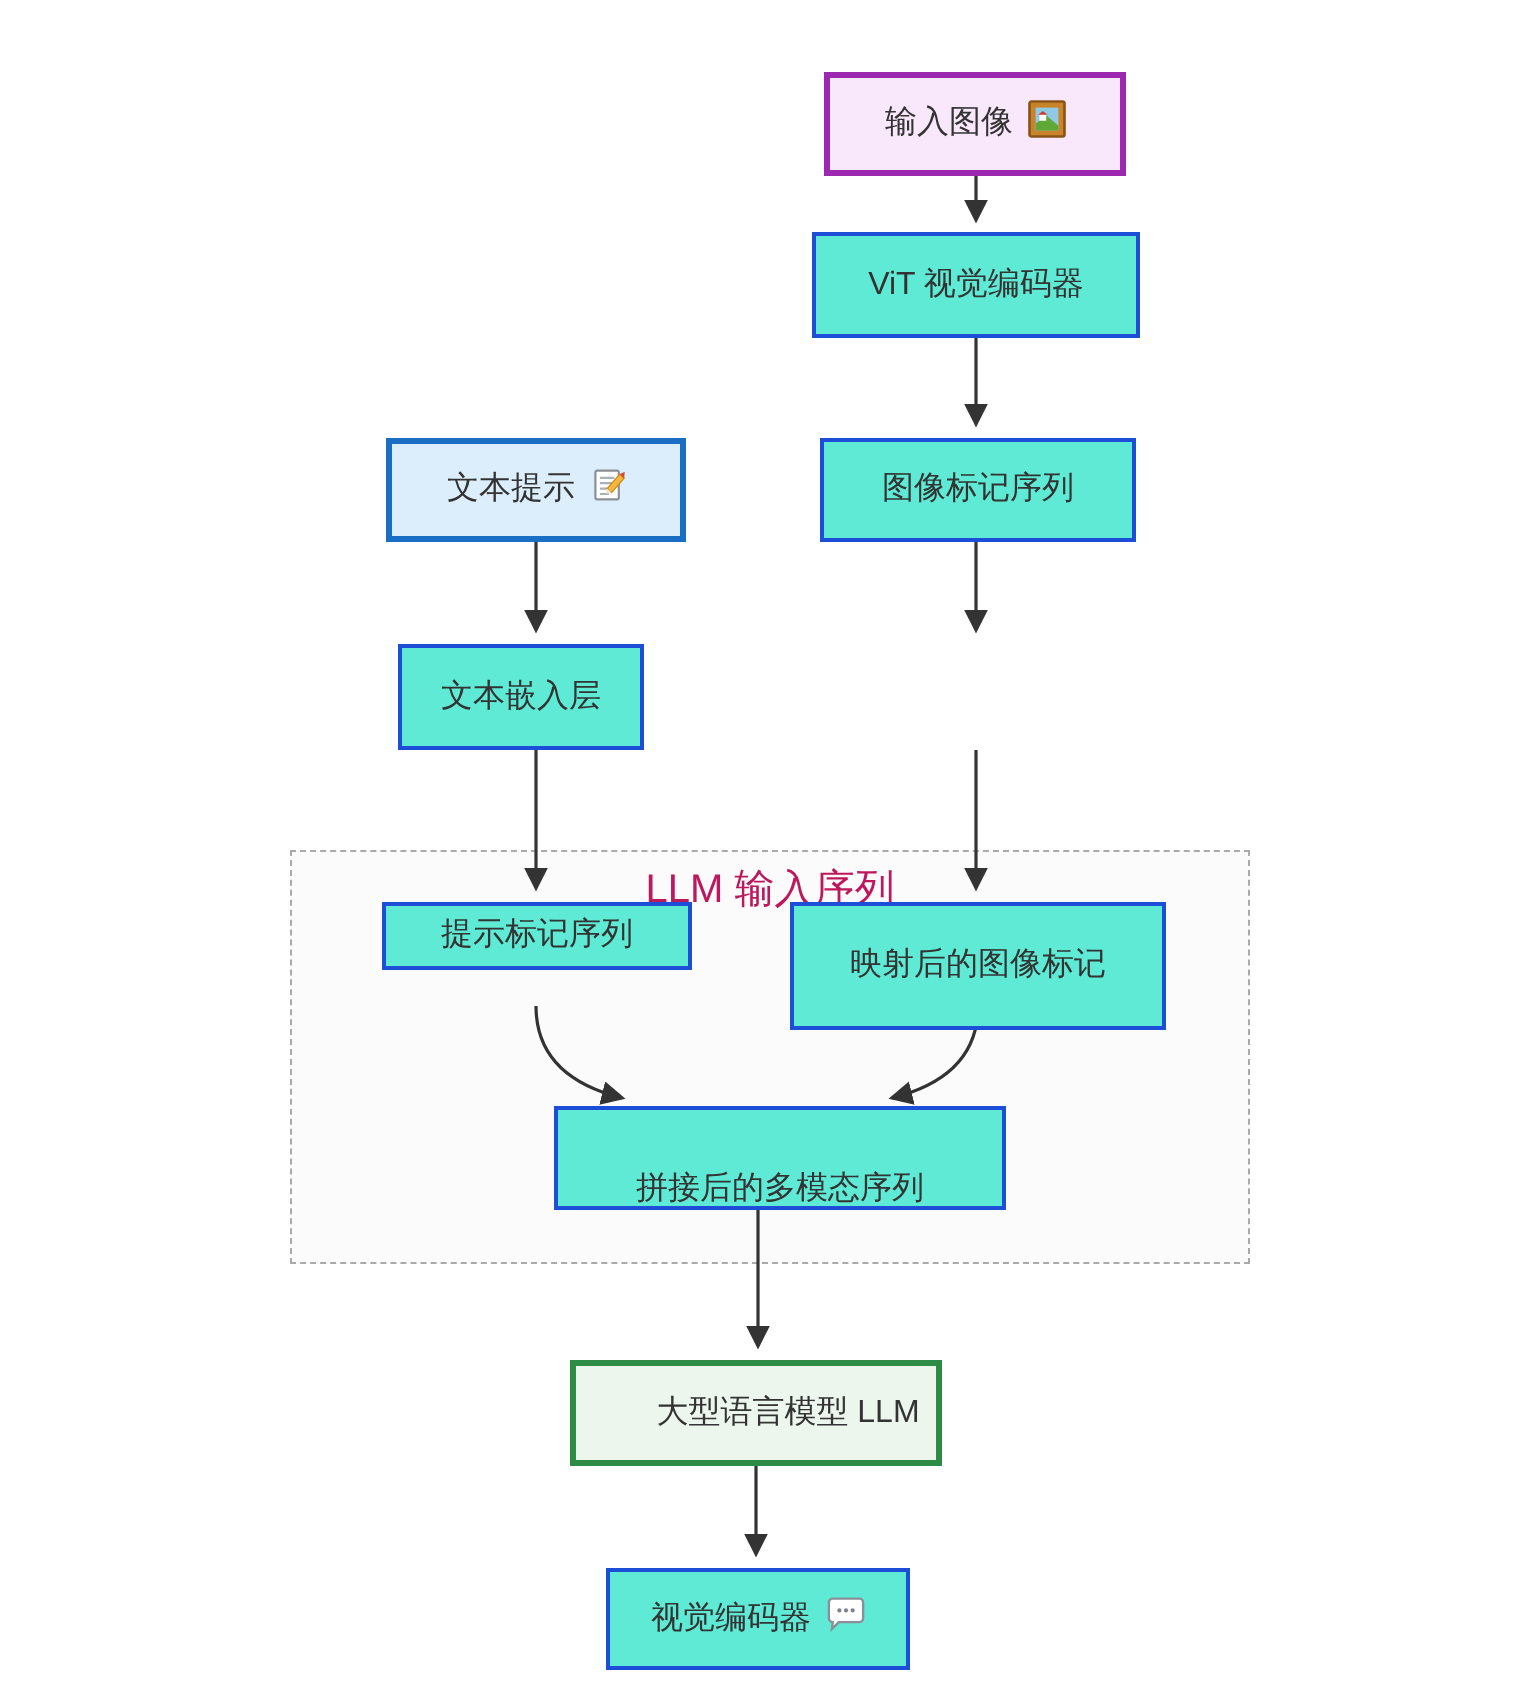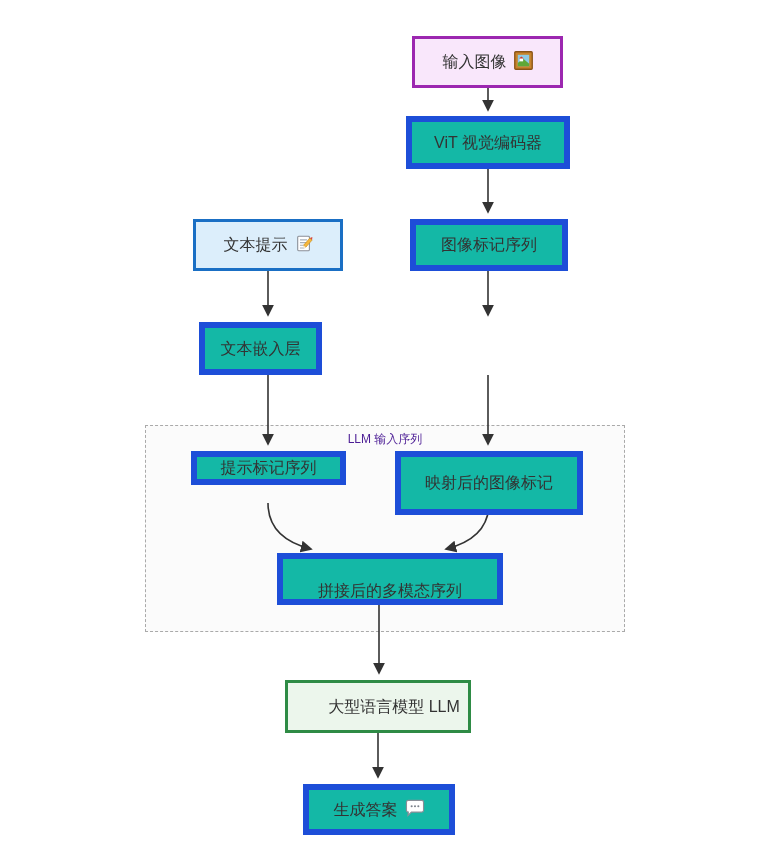--- a/index.html
+++ b/index.html
@@ -9,40 +9,40 @@
     background:#ffffff;
     font-family:"Liberation Sans","DejaVu Sans",sans-serif;
     color:#333333;
     overflow:hidden;
   }
   .edges{position:absolute;left:0;top:0;width:760px;height:850px;z-index:2;pointer-events:none;}
   .node{
     position:absolute;
     box-sizing:border-box;
     display:flex;align-items:center;justify-content:center;gap:7px;
-    background:#14b8a6;
-    border:6px solid #1d4ed8;
+    background:#5eead4;
+    border:2px solid #1d4ed8;
     font-size:16px;color:#333333;
     z-index:3;
     white-space:nowrap;
   }
   .node .lbl{line-height:1;}
   .node.emph-purple{background:#f9e7fb;border:3px solid #9c27b0;}
   .node.emph-blue{background:#dceefb;border:3px solid #1a6fc4;}
   .node.emph-green{background:#ecf6ec;border:3px solid #2e8b45;}
   .subgraph{
     position:absolute;box-sizing:border-box;
     left:145px;top:425px;width:480px;height:207px;
     background:#fbfbfb;
     border:1px dashed #aaaaaa;
     z-index:1;
   }
   .subgraph-label{
     position:absolute;top:5px;left:0;width:100%;
-    text-align:center;font-size:12px;color:#4c1d95;
+    text-align:center;font-size:20px;color:#be185d;
   }
   .icon{display:inline-block;flex:0 0 auto;}
 </style>
 </head>
 <body>
 
 <div class="canvas">
 
   <div class="subgraph">
     <div class="subgraph-label">LLM 输入序列</div>
@@ -117,21 +117,21 @@
 
   <div class="node" style="left:277px;top:553px;width:226px;height:52px;align-items:flex-end;">
     <span class="lbl">拼接后的多模态序列</span>
   </div>
 
   <div class="node emph-green" style="left:285px;top:680px;width:186px;height:53px;padding-left:32px;">
     <span class="lbl">大型语言模型 LLM</span>
   </div>
 
   <div class="node" style="left:303px;top:784px;width:152px;height:51px;">
-    <span class="lbl">生成答案</span>
+    <span class="lbl">视觉编码器</span>
     <span class="icon">
       <svg width="20" height="18" viewBox="0 0 22 20">
         <path d="M3.5 1.5 h15 a2 2 0 0 1 2 2 v9 a2 2 0 0 1 -2 2 h-11.5 l-3.8 3.8 l0.4 -3.8 h-0.1 a2 2 0 0 1 -2 -2 v-9 a2 2 0 0 1 2 -2 Z" fill="#ffffff" stroke="#8a8f98" stroke-width="1.3"></path>
         <circle cx="7.3" cy="8" r="1.15" fill="#7d838c"></circle>
         <circle cx="11" cy="8" r="1.15" fill="#7d838c"></circle>
         <circle cx="14.7" cy="8" r="1.15" fill="#7d838c"></circle>
       </svg>
     </span>
   </div>
 

